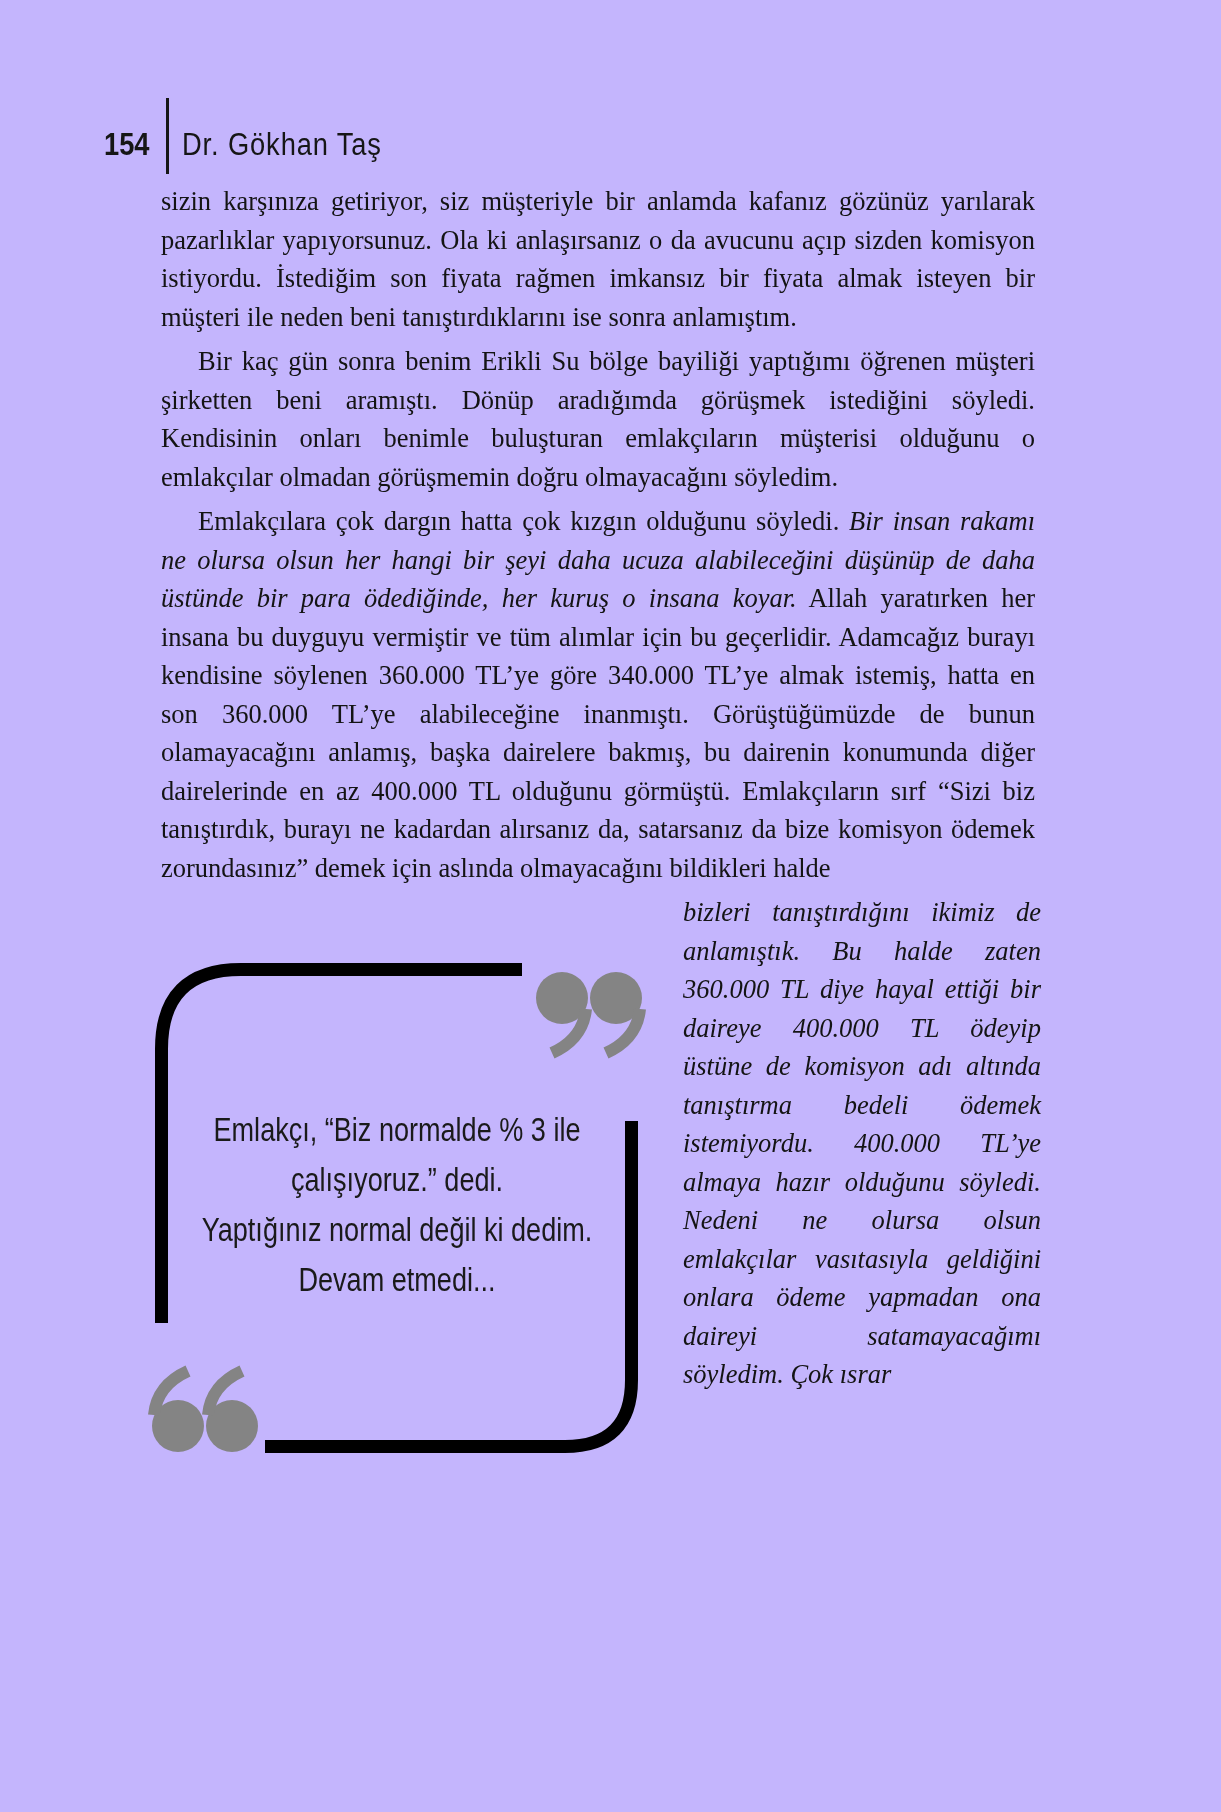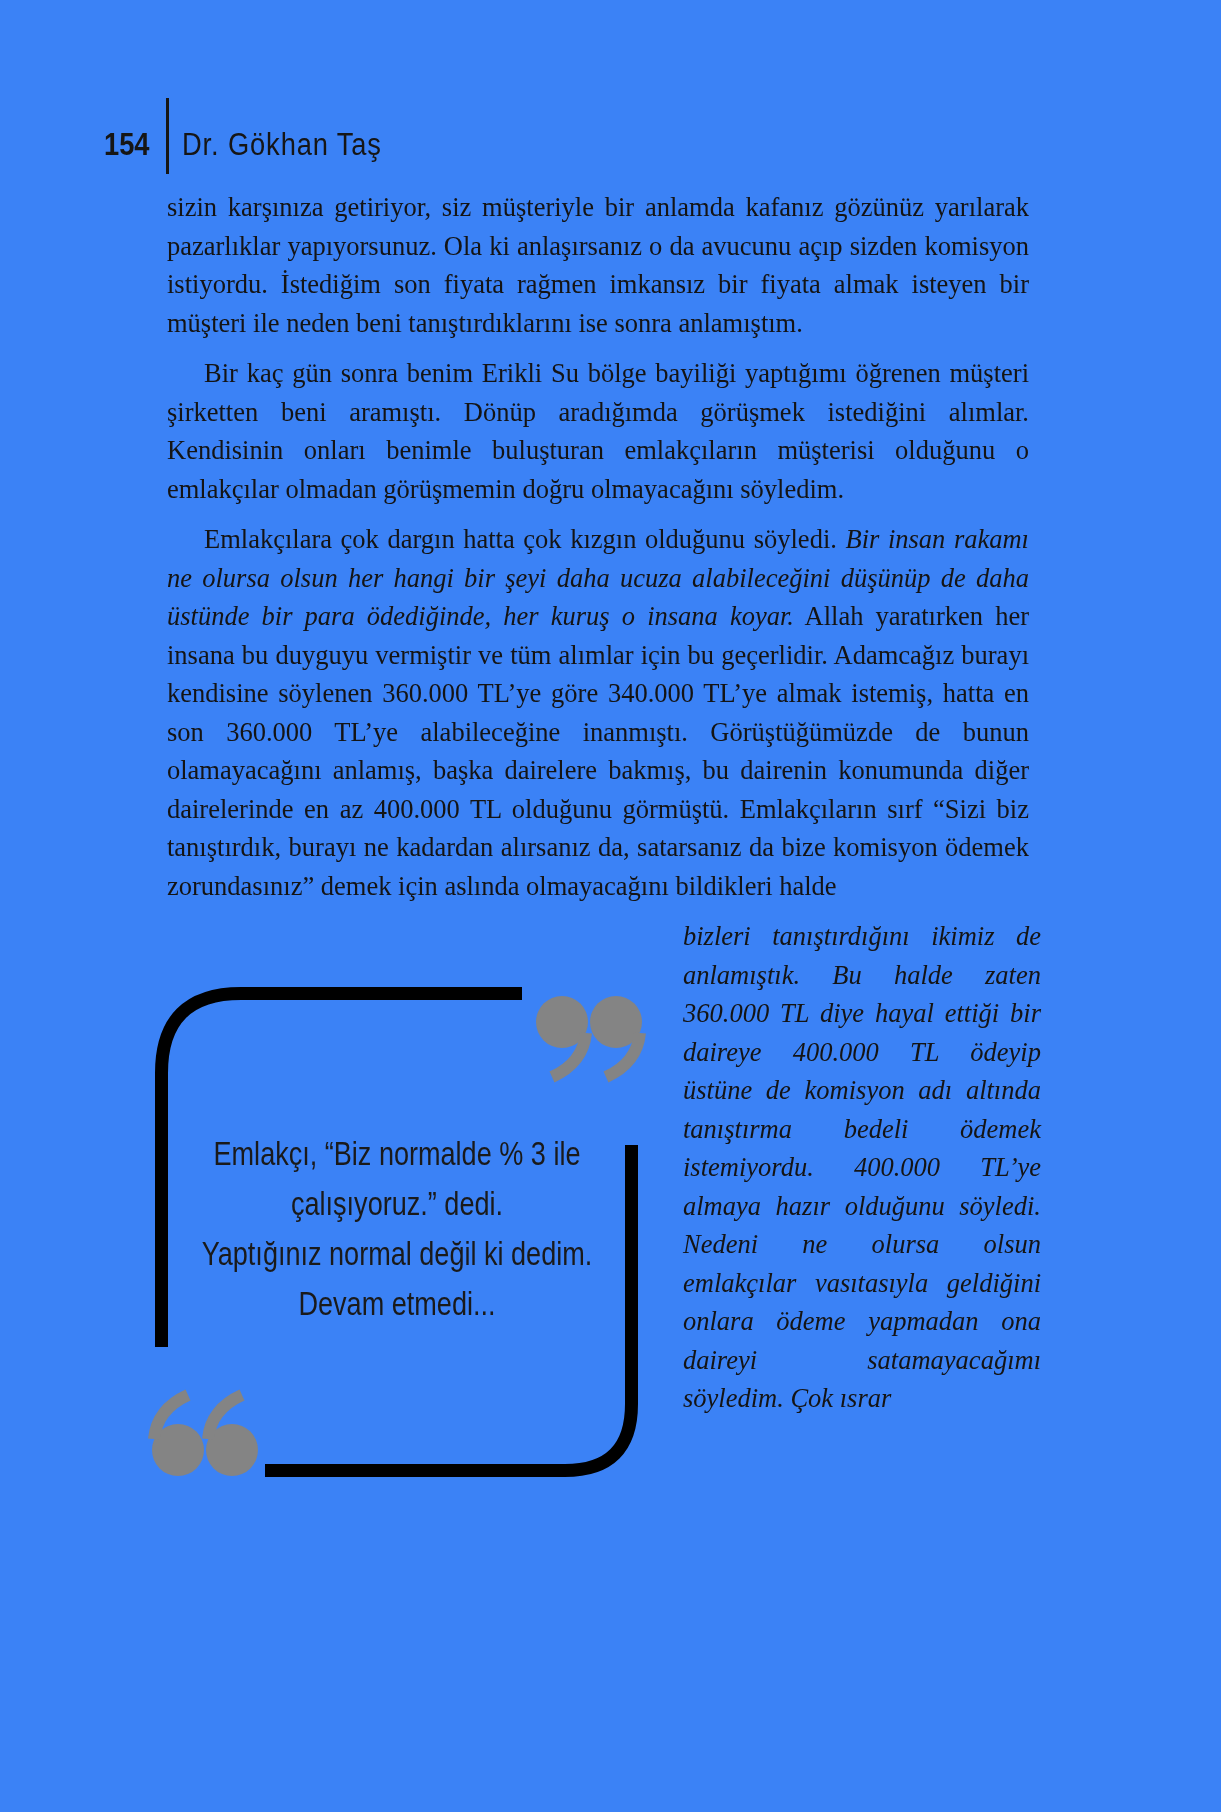--- a/index.html
+++ b/index.html
@@ -1,20 +1,20 @@
 <!DOCTYPE html>
 <html lang="tr"><head>
 <meta charset="utf-8">
 <style>
   html, body { margin: 0; padding: 0; background: #e8e8e8; }
   .page {
     position: relative;
     width: 1221px;
     height: 1812px;
-    background: #3b82f6;
+    background: #c4b5fd;
     font-family: "Liberation Serif", serif;
     overflow: hidden;
     margin: 0 auto;
   }
 
   
   .header {
     position: absolute;
     left: 104px;
     top: 102px;
@@ -58,21 +58,21 @@
     left: 155px;
     top: 176px;
     width: 886px;
     font-size: 26.5px;
     line-height: 38.5px;
     color: #141414;
     text-align: justify;
     hyphens: manual;
     -webkit-hyphens: manual;
   }
-  .para { margin: 12px; }
+  .para { margin: 6px; }
   .para.indent { text-indent: 37px; }
   .para em { font-style: italic; }
 
   
   .wrap-row { display: flex; align-items: flex-start; }
   .quote-area {
     position: relative;
     flex: 0 0 528px;
     width: 528px;
     height: 575px;
@@ -116,21 +116,21 @@
 
   <div class="header">
     <span class="page-num">154</span>
     <span class="header-divider"></span>
     <span class="author">Dr. Gökhan Taş</span>
   </div>
 
   <div class="body-text">
     <div id="paras">
         <p class="para"><span>sizin karşınıza getiriyor, siz müşteriyle bir anlamda kafanız gözünüz yarılarak pazarlıklar yapıyorsunuz. Ola ki anlaşırsanız o da avucunu açıp sizden komisyon istiyordu. İstediğim son fiyata rağmen imkansız bir fiyata almak isteyen bir müşteri ile neden beni tanıştırdıklarını ise sonra anlamıştım.</span></p>
-        <p class="para indent"><span>Bir kaç gün sonra benim Erikli Su bölge bayiliği yaptığımı öğrenen müşteri şirketten beni aramıştı. Dönüp aradığımda görüşmek istediğini alımlar. Kendisinin onları benimle buluşturan emlakçıların müşterisi olduğunu o emlakçılar olmadan görüşmemin doğru olmayacağını söy­ledim.</span></p>
+        <p class="para indent"><span>Bir kaç gün sonra benim Erikli Su bölge bayiliği yaptığımı öğrenen müşteri şirketten beni aramıştı. Dönüp aradığımda görüşmek istediğini söyledi. Kendisinin onları benimle buluşturan emlakçıların müşterisi olduğunu o emlakçılar olmadan görüşmemin doğru olmayacağını söy­ledim.</span></p>
         <p class="para indent"><span>Emlakçılara çok dargın hatta çok kızgın olduğunu söyledi. </span><em>Bir insan rakamı ne olursa olsun her hangi bir şeyi daha ucuza alabileceğini dü­şünüp de daha üstünde bir para ödediğinde, her kuruş o insana koyar.</em><span> Allah yaratırken her insana bu duyguyu vermiştir ve tüm alımlar için bu geçerlidir. Adamcağız burayı kendisine söylenen 360.000 TL’ye göre 340.000 TL’ye almak istemiş, hatta en son 360.000 TL’ye alabile­ceğine inanmıştı. Görüştüğümüzde de bunun olamayacağını anlamış, başka dairelere bakmış, bu dairenin konumunda diğer dairelerinde en az 400.000 TL olduğunu görmüştü. Emlakçıların sırf “Sizi biz tanıştır­dık, burayı ne kadardan alırsanız da, satarsanız da bize komisyon öde­mek zorundasınız” demek için aslında olmayacağını bildikleri halde</span></p>
       </div>
 
     <div class="wrap-row">
 
       <div class="quote-area">
         <svg class="frame-svg" viewBox="0 0 500 500" xmlns="http://www.w3.org/2000/svg">
 
           <path class="frame-path" d="M 367 6.5 H 86 Q 6.5 6.5 6.5 86 V 360" fill="none" stroke="#000000" stroke-width="13" stroke-linecap="butt"></path>
 

